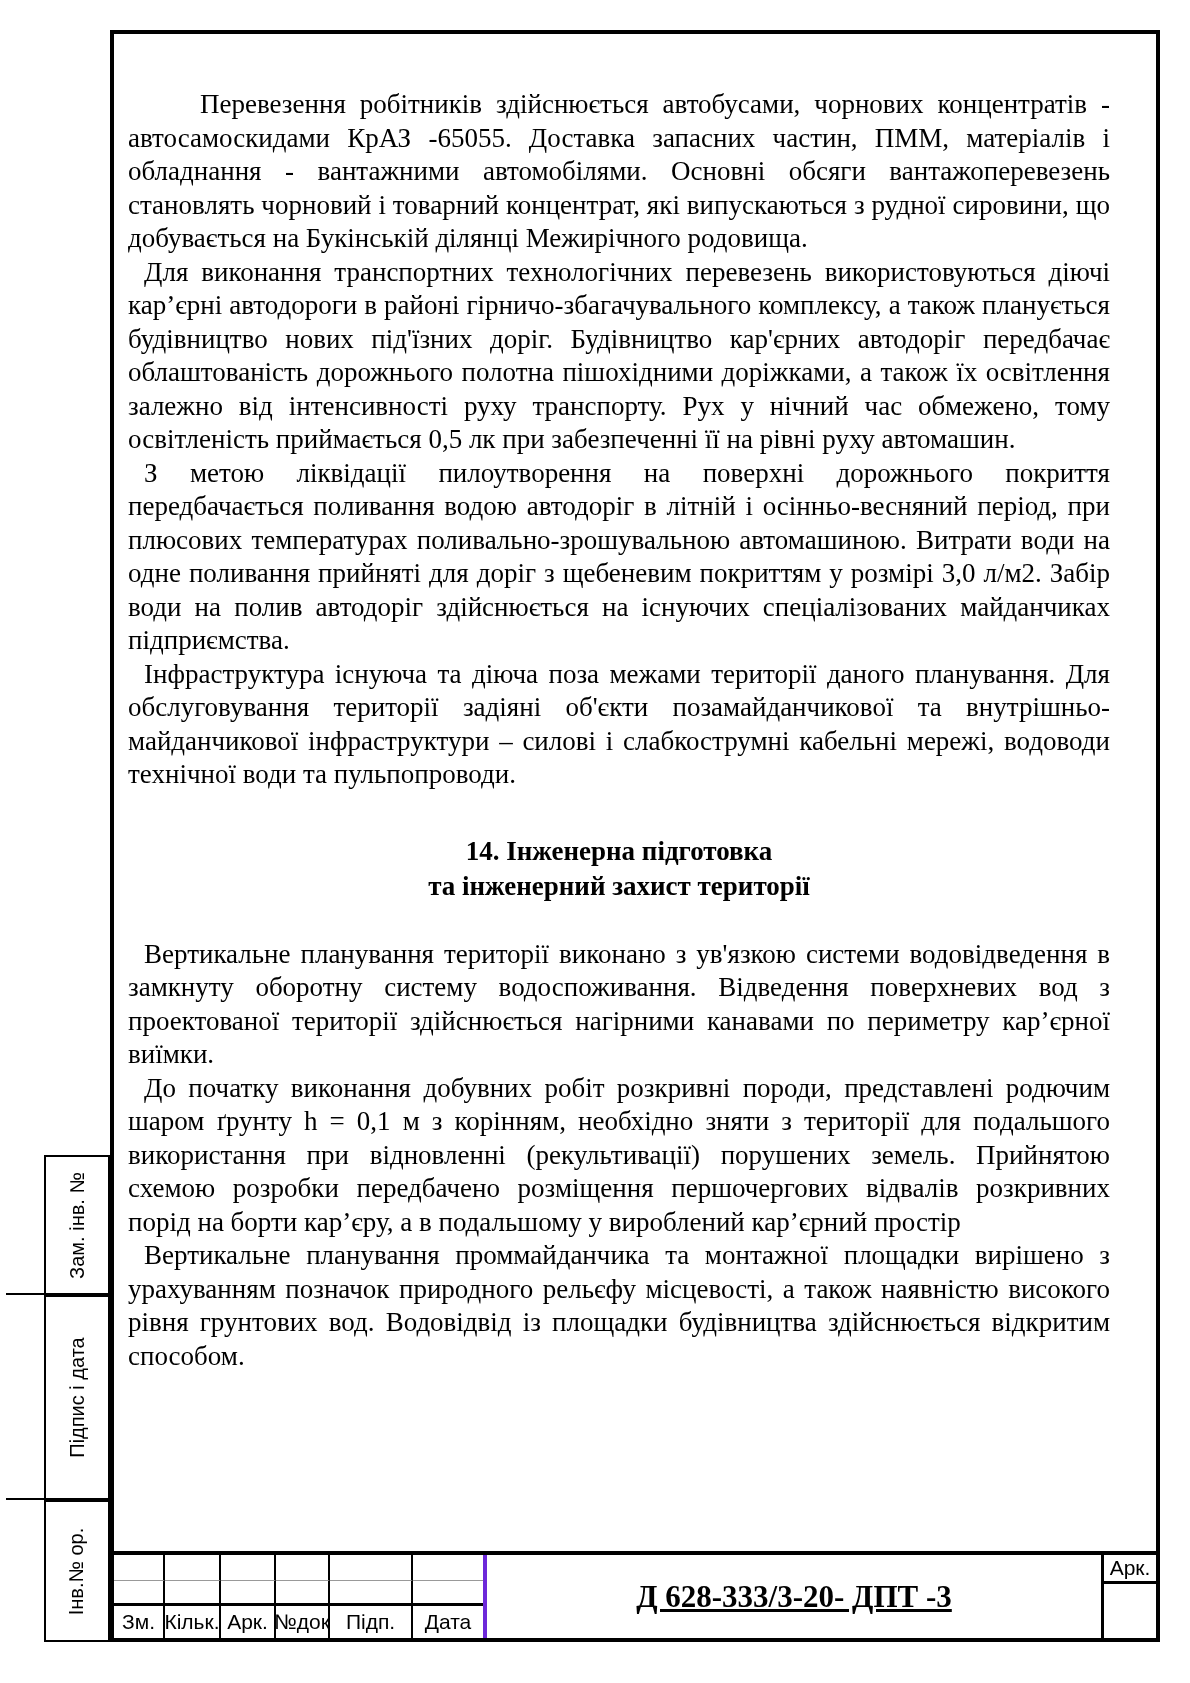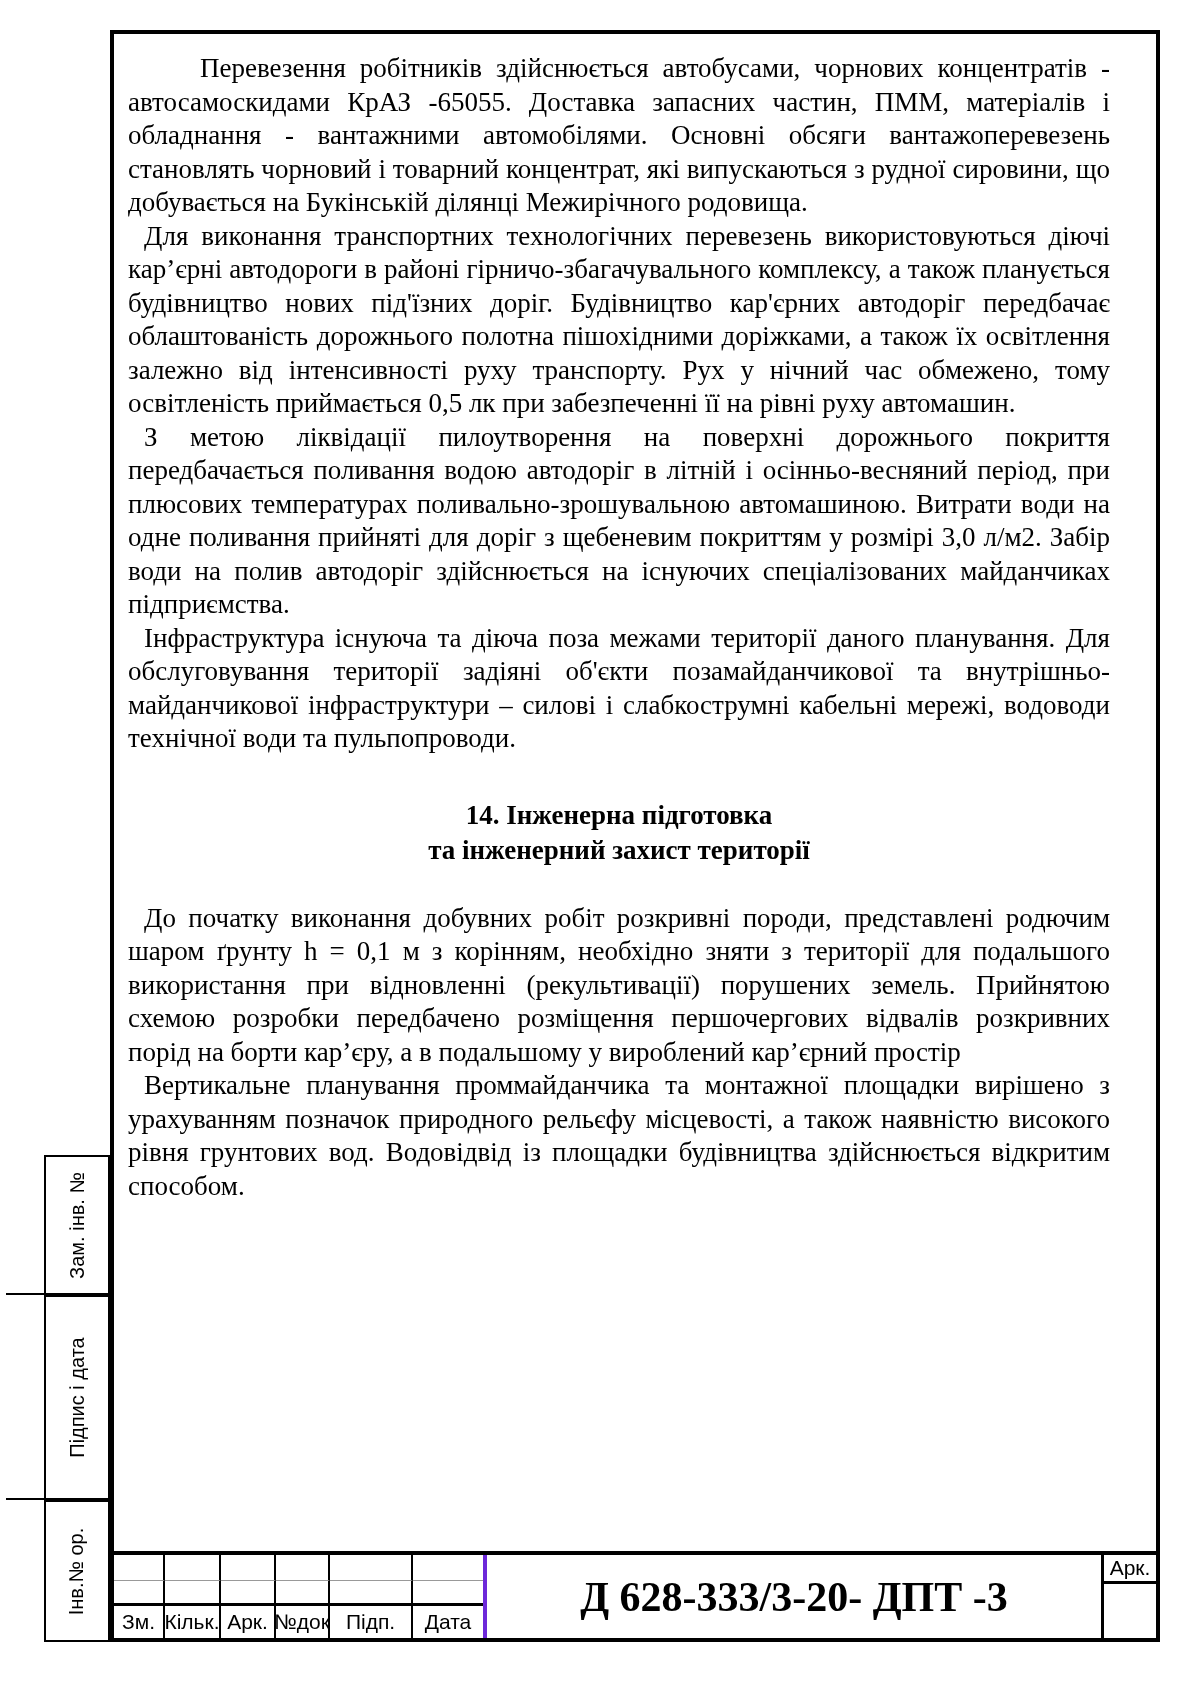--- a/index.html
+++ b/index.html
@@ -6,40 +6,40 @@
   .page{position:relative;width:1190px;height:1683px;background:#ffffff;overflow:hidden;
         font-family:"Liberation Serif", serif;color:#000;}
 
   
   .frame{position:absolute;left:110px;top:30px;width:1050px;height:1612px;
          border:4px solid #000;box-sizing:border-box;display:flex;flex-direction:column;}
 
   .text-area{flex:1;overflow:hidden;padding:18px 46px 0 14px;
              font-size:27px;line-height:33.5px;text-align:justify;}
   .text-area p{margin:0;text-indent:16px;}
-  .text-area p.first{text-indent:72px;}
+  .text-area p.first{text-indent:72px;margin-top:36px;}
 
   .sec-heading{font-weight:bold;text-align:center;text-indent:0 !important;}
   .h13{margin:58px 0 40px 0 !important;}
   .h14{margin:42px 0 34px 0 !important;line-height:35px;}
   .h14 div{}
 
   
   .titleblock{height:87px;border-top:4px solid #000;display:flex;box-sizing:border-box;flex:none;}
   .tb-left{width:373px;flex:none;border-right:4px solid #6d28d9;box-sizing:border-box;
            display:grid;grid-template-columns:51px 56px 55px 54px 83px 1fr;
            grid-template-rows:26px 25px 1fr;}
   .tb-cell{border-right:2px solid #000;box-sizing:border-box;
            font-family:"Liberation Sans", sans-serif;font-size:21px;
            display:flex;align-items:center;justify-content:center;overflow:hidden;}
   .tb-cell.last{border-right:none;}
   .tb-row1{border-bottom:1px solid #999;}
   .tb-row2{border-bottom:3px solid #000;}
   .tb-mid{flex:1;display:flex;align-items:center;justify-content:center;
-          font-weight:bold;font-size:42px;font-family:"Liberation Serif", serif;}
+          font-weight:bold;font-size:31px;font-family:"Liberation Serif", serif;text-decoration:underline;}
   .tb-right{width:55px;flex:none;border-left:3px solid #000;box-sizing:border-box;
             display:flex;flex-direction:column;}
   .tb-right .arkush-label{height:26px;border-bottom:3px solid #000;
             font-family:"Liberation Sans", sans-serif;font-size:21px;
             display:flex;align-items:center;justify-content:center;}
   .tb-right .arkush-value{flex:1;}
 
   
   .side-box{position:absolute;left:44px;width:66px;border:2px solid #000;box-sizing:border-box;
             display:flex;align-items:center;justify-content:center;background:#fff;}
@@ -77,20 +77,21 @@
       <p>З метою ліквідації пилоутворення на поверхні дорожнього покриття передбачається поливання водою автодоріг в літній і осінньо-весняний період, при  плюсових температурах поливально-зрошувальною автомашиною. Витрати води на одне поливання прийняті для доріг з щебеневим покриттям у розмірі 3,0 л/м2. Забір води на полив автодоріг здійснюється на існуючих спеціалізованих майданчиках підприємства.</p>
 
 
       <p>Інфраструктура існуюча та діюча поза межами території даного планування. Для обслуговування території задіяні об'єкти позамайданчикової та внутрішньо-майданчикової інфраструктури – силові і слабкострумні кабельні мережі, водоводи технічної води та пульпопроводи.</p>
 
       <div class="sec-heading h14">
         <div>14. Інженерна підготовка</div>
         <div>та інженерний захист території</div>
       </div>
 
+      <p>Вертикальне планування території виконано з ув'язкою системи водовідведення в замкнуту оборотну систему водоспоживання. Відведення поверхневих вод з проектованої території здійснюється нагірними канавами по периметру кар’єрної виїмки.</p>
       <p>До початку виконання добувних робіт розкривні породи, представлені родючим шаром ґрунту h = 0,1 м з корінням, необхідно зняти з території для подальшого використання при відновленні (рекультивації) порушених земель. Прийнятою схемою розробки передбачено розміщення першочергових відвалів розкривних порід  на борти кар’єру, а в подальшому у  вироблений кар’єрний простір</p>
       <p>Вертикальне планування проммайданчика та монтажної площадки вирішено з урахуванням позначок природного рельєфу місцевості, а також наявністю високого рівня грунтових вод. Водовідвід із площадки будівництва здійснюється відкритим способом.</p>
     </div>
 
     <div class="titleblock">
 
       <div class="tb-left">
 
         <div class="tb-cell tb-row1"></div>
         <div class="tb-cell tb-row1"></div>

